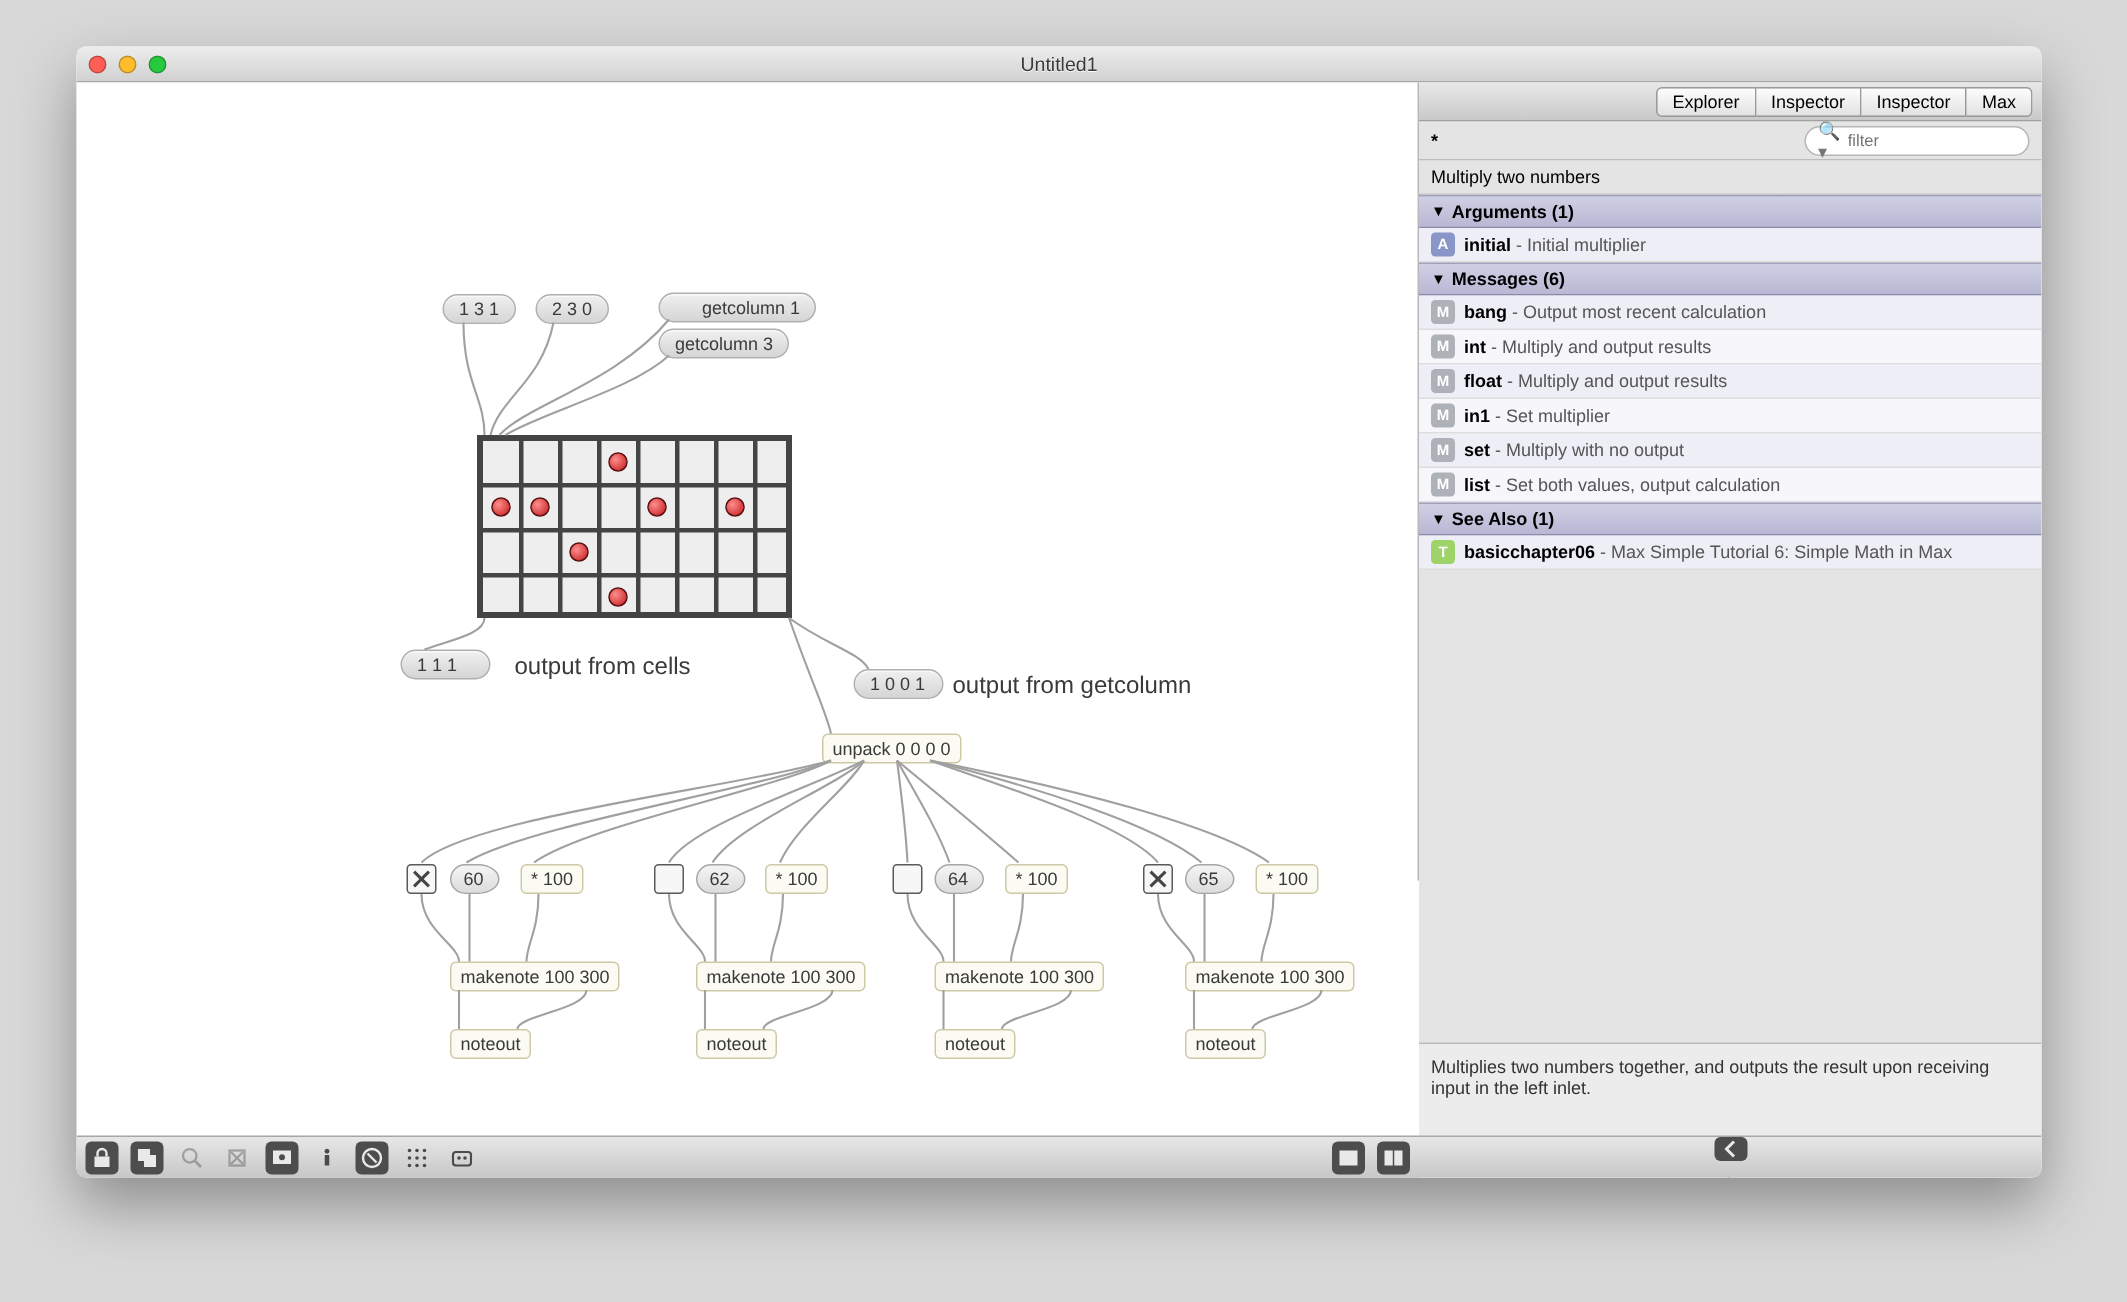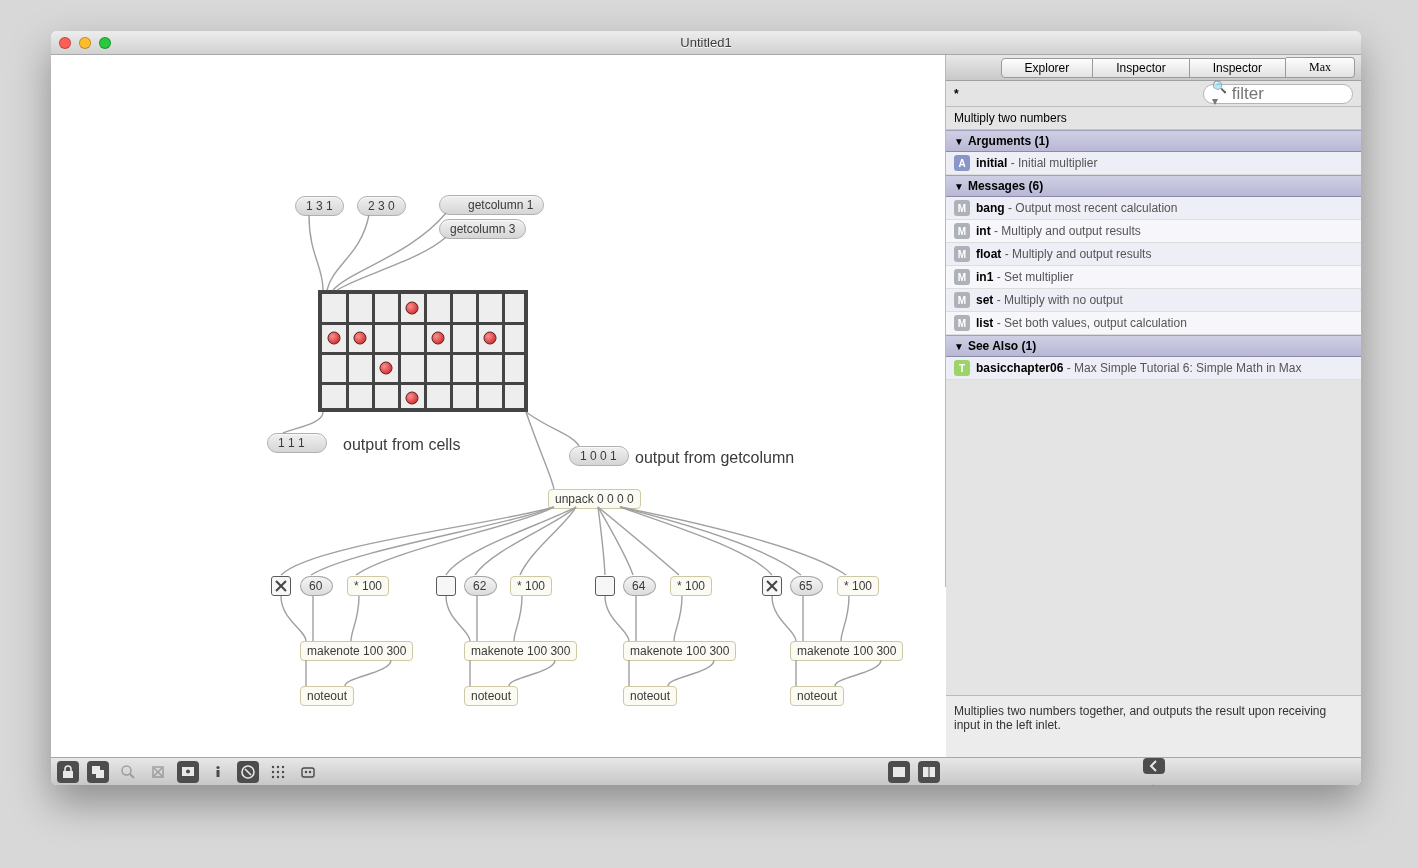--- a/index.html
+++ b/index.html
@@ -29,28 +29,28 @@
 .cellblock { position: absolute; left: 267px; top: 235px; width: 210px; height: 122px; border: 2.5px solid #444; background: #eee; }
 .gridline { position: absolute; background: #444; }
 .dot { position: absolute; width: 13px; height: 13px; border-radius: 50%; background: radial-gradient(circle at 35% 35%, #ff8d8d, #c21a1a); border: 1.5px solid #5a0e0e; transform: translate(-50%,-50%); }
 
 
 svg.cords { position: absolute; left: 0; top: 0; width: 895px; height: 702px; pointer-events: none; }
 svg.cords path { stroke: #a0a0a0; stroke-width: 1.4; fill: none; }
 
 
 .side-tabs { height: 26px; background: linear-gradient(#e8e8e8,#c9c9c9); border-bottom: 1px solid #a0a0a0; display:flex; align-items:center; justify-content:flex-end; padding:0 6px; gap:0; }
-.stab { border:1px solid #9a9a9a; padding:2px 23px; font-size:12px; background: linear-gradient(#fdfdfd,#e2e2e2); cursor:pointer; }
+.stab { border:1px solid #9a9a9a; padding:2px 10px; font-size:12px; background: linear-gradient(#fdfdfd,#e2e2e2); cursor:pointer; }
 .stab:first-child { border-radius: 4px 0 0 4px; }
-.stab:last-child { border-radius: 0 4px 4px 0; border-left: none; font-family: Liberation Serif, serif; }
+.stab:last-child { border-radius: 0 4px 4px 0; border-left: none; }
 .stab + .stab { border-left: none; }
 .filterbar { height: 26px; display:flex; align-items:center; justify-content:space-between; padding:0 8px; border-bottom:1px solid #bcbcbc; background:#e4e4e4; }
 .star { font-weight:bold; }
 .search { display:flex; align-items:center; background:#fff; border:1px solid #b5b5b5; border-radius:11px; height:20px; padding:0 8px; width:150px; }
-.search input { border:none; outline:none; font-size:17px; width:100%; background:transparent; }
+.search input { border:none; outline:none; font-size:11px; width:100%; background:transparent; }
 .sg { font-size:12px; color:#777; margin-right:2px; }
 .objdesc { padding: 4px 8px; font-size: 12px; border-bottom: 1px solid #c6c6c6; background:#e4e4e4; }
 .sect { background: linear-gradient(#cfcfe4,#b8b8d4); border-top:1px solid #a0a0bc; border-bottom:1px solid #8a8aad; padding:3px 8px; font-size:12px; display:flex; align-items:center; gap:4px; cursor:pointer; }
 .sect .tri { font-size:10px; }
 .row { display:flex; align-items:center; gap:6px; padding:3px 8px; border-bottom:1px solid #ddd; font-size:12px; }
 .row:nth-child(even){ background:#f6f6fb; } .row:nth-child(odd){ background:#edeef6; }
 .badge { width:16px; height:16px; display:flex; align-items:center; justify-content:center; border-radius:3px; color:#fff; font-size:10px; font-weight:bold; flex-shrink:0; }
 .bA { background:#8a96c8; } .bM{ background:#aeb1b8; } .bT{ background:#9ed36a; }
 .bolded { font-weight:bold; } .dash { color:#555; }
 .refbody { flex:1; overflow:auto; background:#e4e4e4; }

